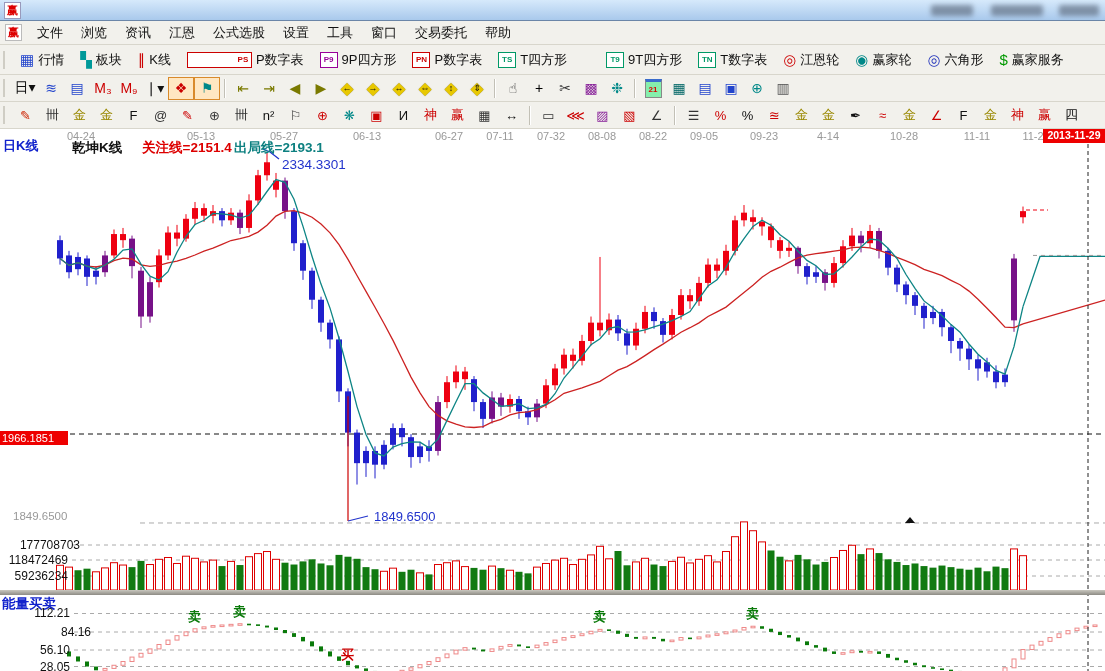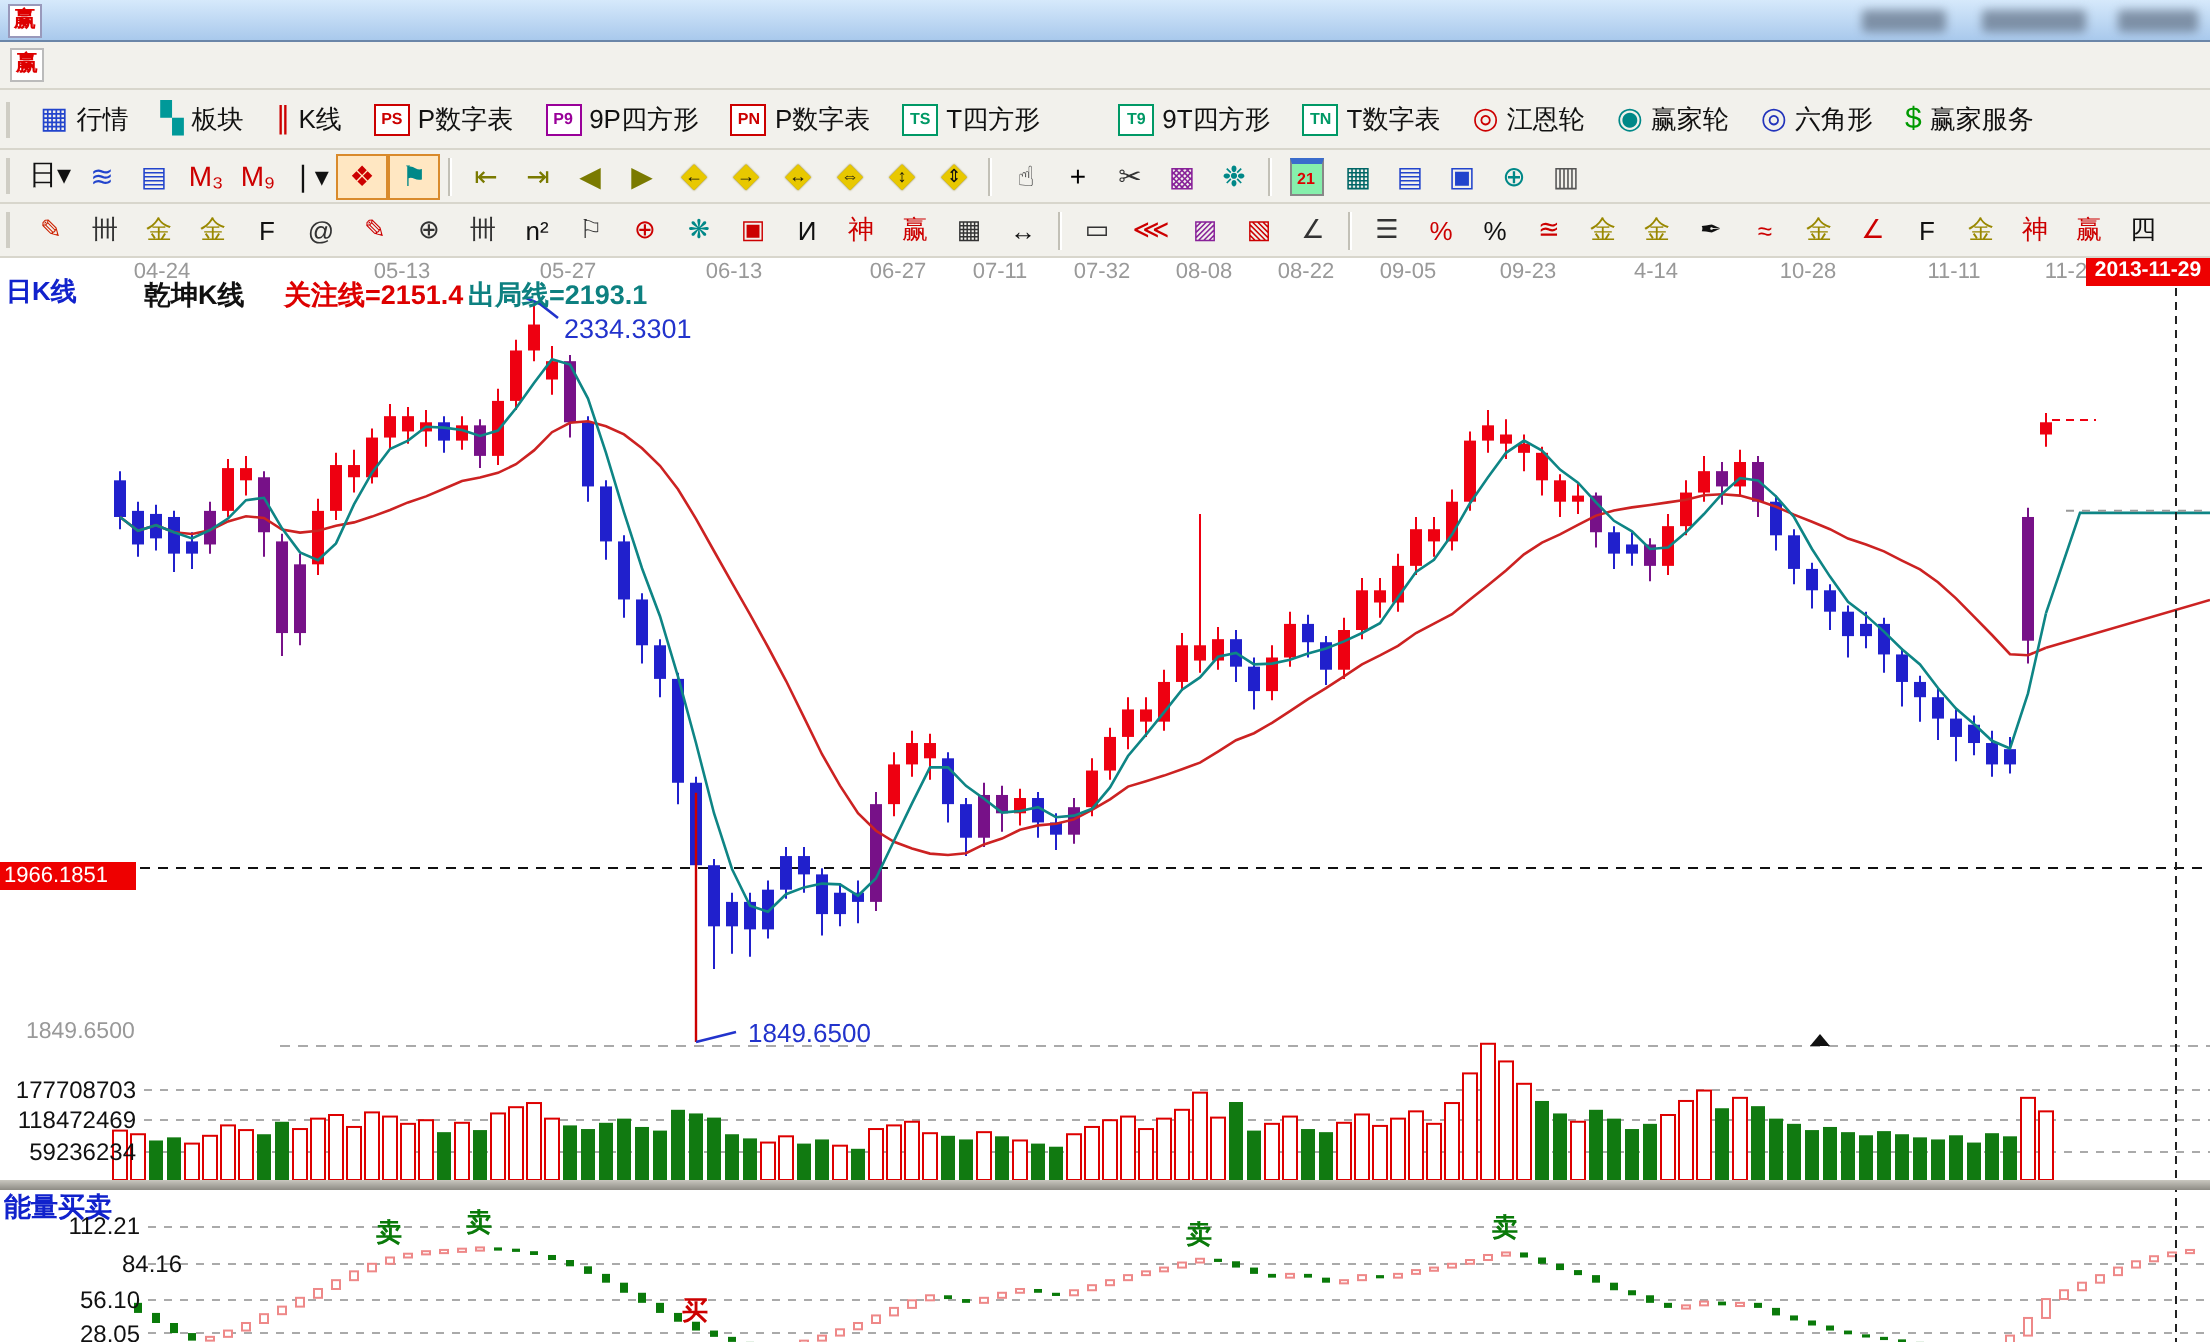--- a/index.html
+++ b/index.html
@@ -514,39 +514,51 @@
 
   <div class="row titlebar">
     <span class="logo">赢</span>
     <span class="blur" style="right:132px;width:42px;"></span>
     <span class="blur" style="right:62px;width:52px;"></span>
     <span class="blur" style="right:6px;width:40px;"></span>
   </div>
 
   <div class="row menubar">
     <span class="logo">赢</span>
+    <span id="menu-items" style="display:flex;">
+        <span class="menu-item">文件</span>
+        <span class="menu-item">浏览</span>
+        <span class="menu-item">资讯</span>
+        <span class="menu-item">江恩</span>
+        <span class="menu-item">公式选股</span>
+        <span class="menu-item">设置</span>
+        <span class="menu-item">工具</span>
+        <span class="menu-item">窗口</span>
+        <span class="menu-item">交易委托</span>
+        <span class="menu-item">帮助</span>
+      </span>
   </div>
 
   <div class="row tb tb1">
     <span class="grip"></span>
     <span id="tb-main" style="display:flex;align-items:center;">
         <span class="lbtn">
           <span class="glyph" style="color: rgb(34, 68, 204);">▦</span>
           <span>行情</span>
         </span>
         <span class="lbtn">
           <span class="glyph" style="color: rgb(0, 153, 153);">▚</span>
           <span>板块</span>
         </span>
         <span class="lbtn">
           <span class="glyph" style="color: rgb(204, 0, 0);">∥</span>
           <span>K线</span>
         </span>
         <span class="lbtn">
-          <span class="boxicon" style="border-color: rgb(204, 0, 0); color: rgb(204, 0, 0);">PS</span>
+          <span class="boxicon" style="border-color: rgb(204, 0, 0); color: rgb(204, 0, 0); padding-left: 47px;">PS</span>
           <span>P数字表</span>
         </span>
         <span class="lbtn">
           <span class="boxicon" style="border-color: rgb(153, 0, 153); color: rgb(153, 0, 153);">P9</span>
           <span>9P四方形</span>
         </span>
         <span class="lbtn">
           <span class="boxicon" style="border-color: rgb(204, 0, 0); color: rgb(204, 0, 0);">PN</span>
           <span>P数字表</span>
         </span>
@@ -831,21 +843,21 @@
   <div class="olabel" style="left:72px;top:139px;color:#111;font-weight:bold;font-size:13.5px;">乾坤K线</div>
   <div class="olabel" style="left:142px;top:139px;color:#dd0000;font-weight:bold;font-size:13.5px;">关注线=2151.4</div>
   <div class="olabel" style="left:234px;top:139px;color:#0d8080;font-weight:bold;font-size:13.5px;">出局线=2193.1</div>
   <div class="olabel" style="left:282px;top:157px;color:#2233cc;font-size:13.5px;">2334.3301</div>
 
   <div class="olabel" style="left:0;top:431px;width:68px;height:14px;background:#ee0000;color:#fff;font-size:11px;line-height:14px;padding-left:2px;box-sizing:border-box;">1966.1851</div>
   <div class="olabel" style="left:13px;top:510px;color:#999;font-size:11.5px;">1849.6500</div>
   <div class="olabel" style="left:374px;top:509px;color:#2233cc;font-size:13px;">1849.6500</div>
 
   <div id="vol-axis">
-      <div class="olabel ralign" style="left: 0px; top: 538px; width: 68px; font-size: 12px; color: rgb(17, 17, 17);">177708703</div>
+      <div class="olabel ralign" style="left: 0px; top: 538px; width: 68px; font-size: 12px; color: rgb(17, 17, 17); padding-left: 12px;">177708703</div>
       <div class="olabel ralign" style="left: 0px; top: 553px; width: 68px; font-size: 12px; color: rgb(17, 17, 17);">118472469</div>
       <div class="olabel ralign" style="left: 0px; top: 569px; width: 68px; font-size: 12px; color: rgb(17, 17, 17);">59236234</div>
     </div>
   <div class="divider"></div>
   <div class="olabel" style="left:2px;top:595px;color:#1122cc;font-weight:bold;font-size:13.5px;">能量买卖</div>
   <div id="energy-axis">
       <div class="olabel ralign" style="left: 0px; top: 606px; width: 70px; font-size: 12px; color: rgb(17, 17, 17);">112.21</div>
       <div class="olabel ralign" style="left: 0px; top: 625px; width: 70px; font-size: 12px; color: rgb(17, 17, 17); margin-left: 21px;">84.16</div>
       <div class="olabel ralign" style="left: 0px; top: 643px; width: 70px; font-size: 12px; color: rgb(17, 17, 17);">56.10</div>
       <div class="olabel ralign" style="left: 0px; top: 660px; width: 70px; font-size: 12px; color: rgb(17, 17, 17);">28.05</div>

